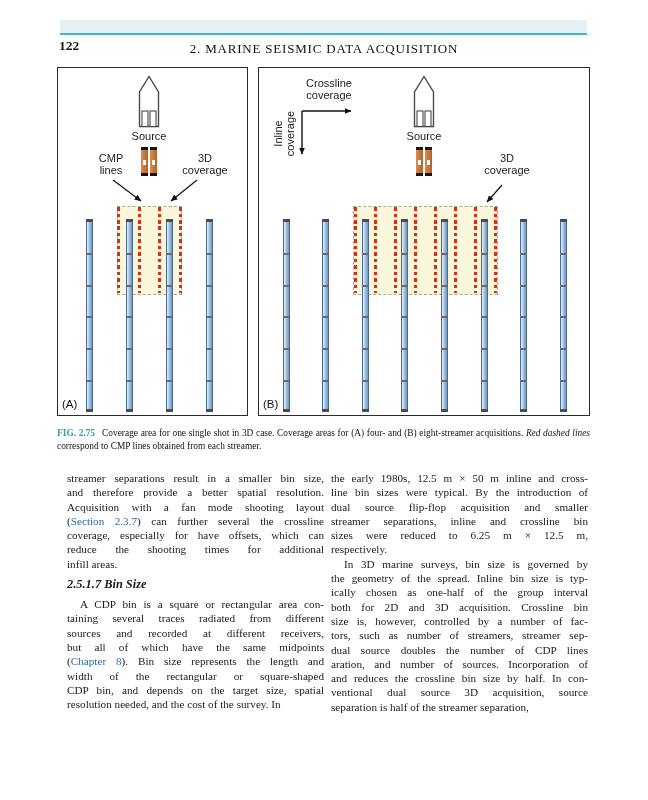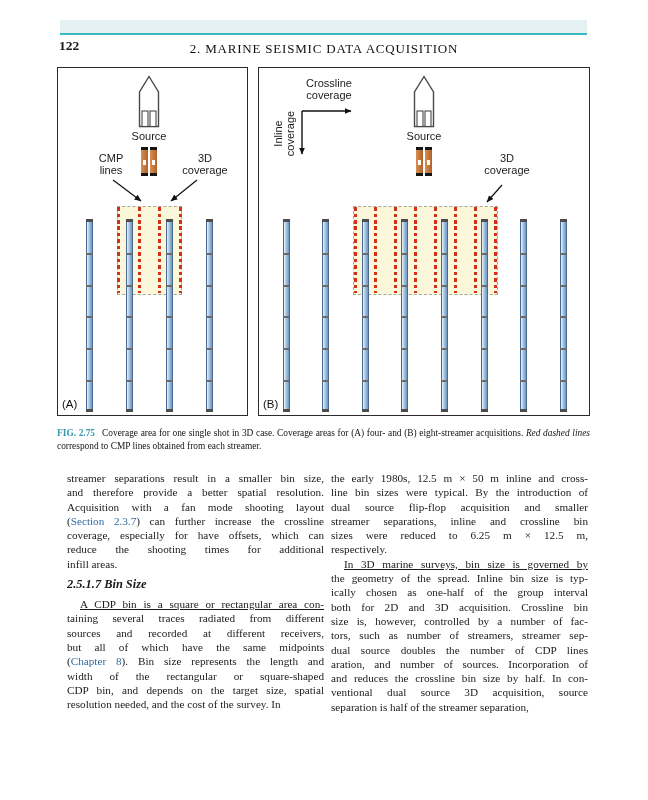--- a/index.html
+++ b/index.html
@@ -49,21 +49,21 @@
   .caption{position:absolute;left:57px;top:427px;width:533px;font-size:9.4px;
            line-height:13.2px;text-align:justify;color:#141414;}
   .figlab{color:#3598ab;font-weight:bold;margin-right:7px;}
   .it{font-style:italic;}
 
   
   .col{position:absolute;top:471px;width:257px;font-size:11.2px;line-height:14.3px;}
   .col0{left:59px;margin-left:8px;} .col1{left:331px;}
   .bline{text-align:justify;text-align-last:justify;height:14.3px;overflow:hidden;}
   .bline.last{text-align-last:left;}
-  .bline.indent{text-indent:13px;text-decoration:underline;}
+  .bline.indent{text-indent:13px;}
   .bheading{font-weight:bold;font-style:italic;font-size:12.4px;line-height:16px;
             margin:5px 0 5px 0;}
   .link{color:#2e6ca5;}
 </style>
 </head>
 <body>
 
 <div class="page">
 
   <div class="band"></div>
@@ -258,21 +258,21 @@
       </div>
       <div class="corner-label">(B)</div>
     </div>
 
   <div class="caption"><span class="figlab">FIG. 2.75</span><span>Coverage area for one single shot in 3D case. Coverage areas for (A) four- and (B) eight-streamer acquisitions. </span><span class="it">Red dashed lines</span><span> correspond to CMP lines obtained from each streamer.</span></div>
 
   <div class="col col0">
       <div class="bline">streamer separations result in a smaller bin size,</div>
       <div class="bline">and therefore provide a better spatial resolution.</div>
       <div class="bline">Acquisition with a fan mode shooting layout</div>
-      <div class="bline"><span>(</span><span class="link">Section 2.3.7</span><span>) can further increase the crossline</span></div>
+      <div class="bline"><span>(</span><span class="link">Section 2.3.7</span><span>) can further several the crossline</span></div>
       <div class="bline">coverage, especially for have offsets, which can</div>
       <div class="bline">reduce the shooting times for additional</div>
       <div class="bline last">infill areas.</div>
       <div class="bheading">2.5.1.7 Bin Size</div>
       <div class="bline indent">A CDP bin is a square or rectangular area con-</div>
       <div class="bline">taining several traces radiated from different</div>
       <div class="bline">sources and recorded at different receivers,</div>
       <div class="bline">but all of which have the same midpoints</div>
       <div class="bline"><span>(</span><span class="link">Chapter 8</span><span>). Bin size represents the length and</span></div>
       <div class="bline">width of the rectangular or square-shaped</div>

